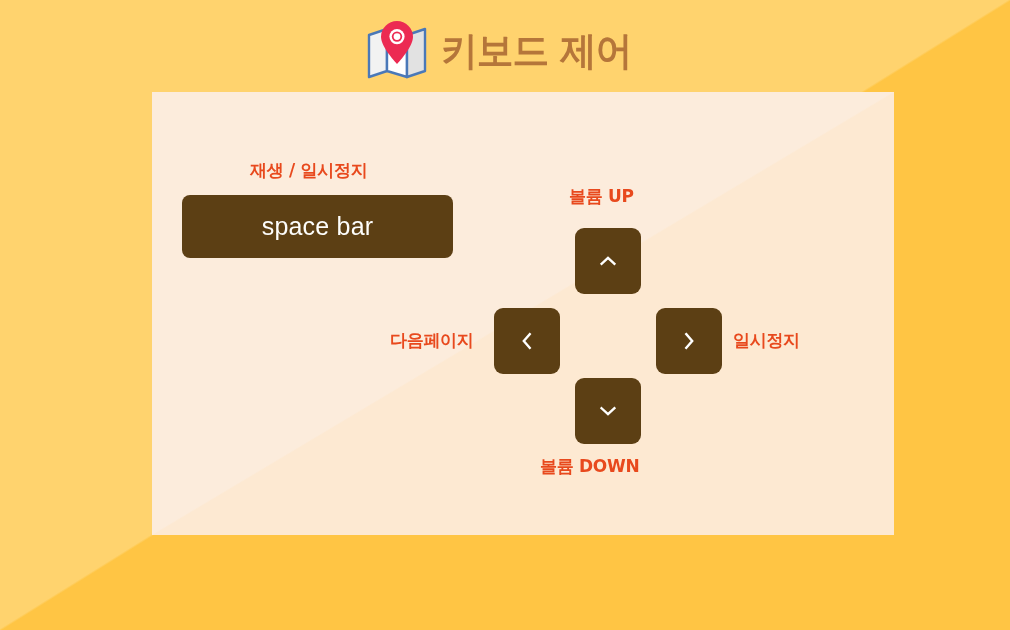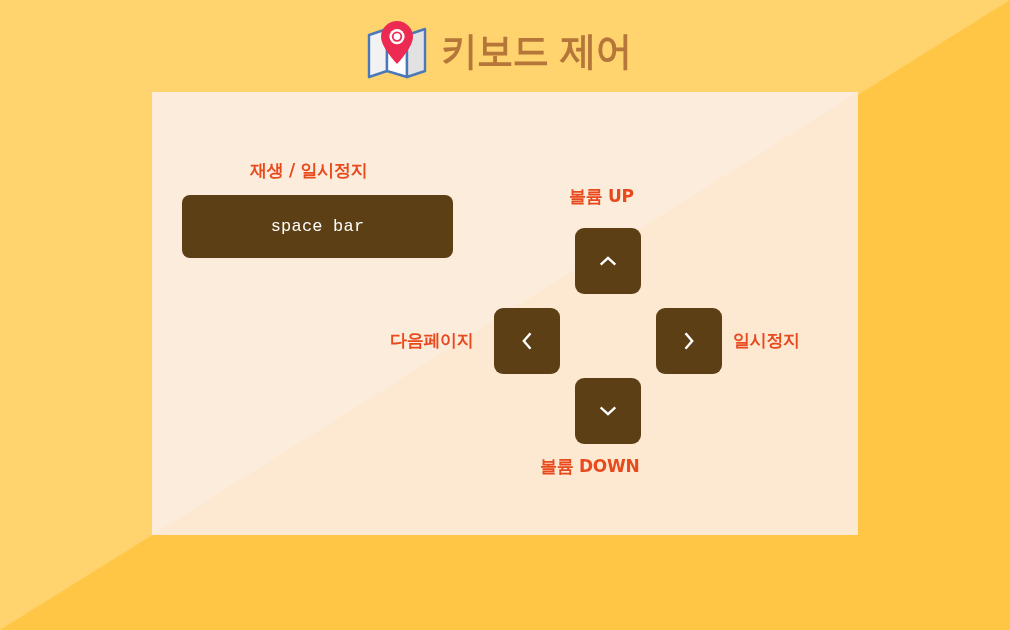--- a/index.html
+++ b/index.html
@@ -69,20 +69,21 @@
     width: 706px;
     height: 443px;
     background:
       linear-gradient(
         to bottom right,
         #fcecdc 0%,
         #fcecdc 49.9%,
         #fde9d2 50.1%,
         #fde9d2 100%
       );
+    padding-left: 36px;
   }
 
   
   .key {
     position: absolute;
     background: #5c3f14;
     border-radius: 9px;
     display: flex;
     align-items: center;
     justify-content: center;
@@ -90,22 +91,22 @@
     box-sizing: border-box;
   }
   .key-spacebar {
     left: 30px;
     top: 103px;
     width: 271px;
     height: 63px;
     border-radius: 8px;
   }
   .key-spacebar .key-label {
-    font-family: Liberation Mono, monospace;
-    font-size: 17px;
+    font-family: Liberation Sans, sans-serif;
+    font-size: 25px;
     font-weight: normal;
     color: #fdfdfb;
     letter-spacing: 0.2px;
   }
   .key-arrow {
     width: 66px;
     height: 66px;
   }
   .key-up    { left: 423px; top: 136px; }
   .key-left  { left: 342px; top: 216px; }

